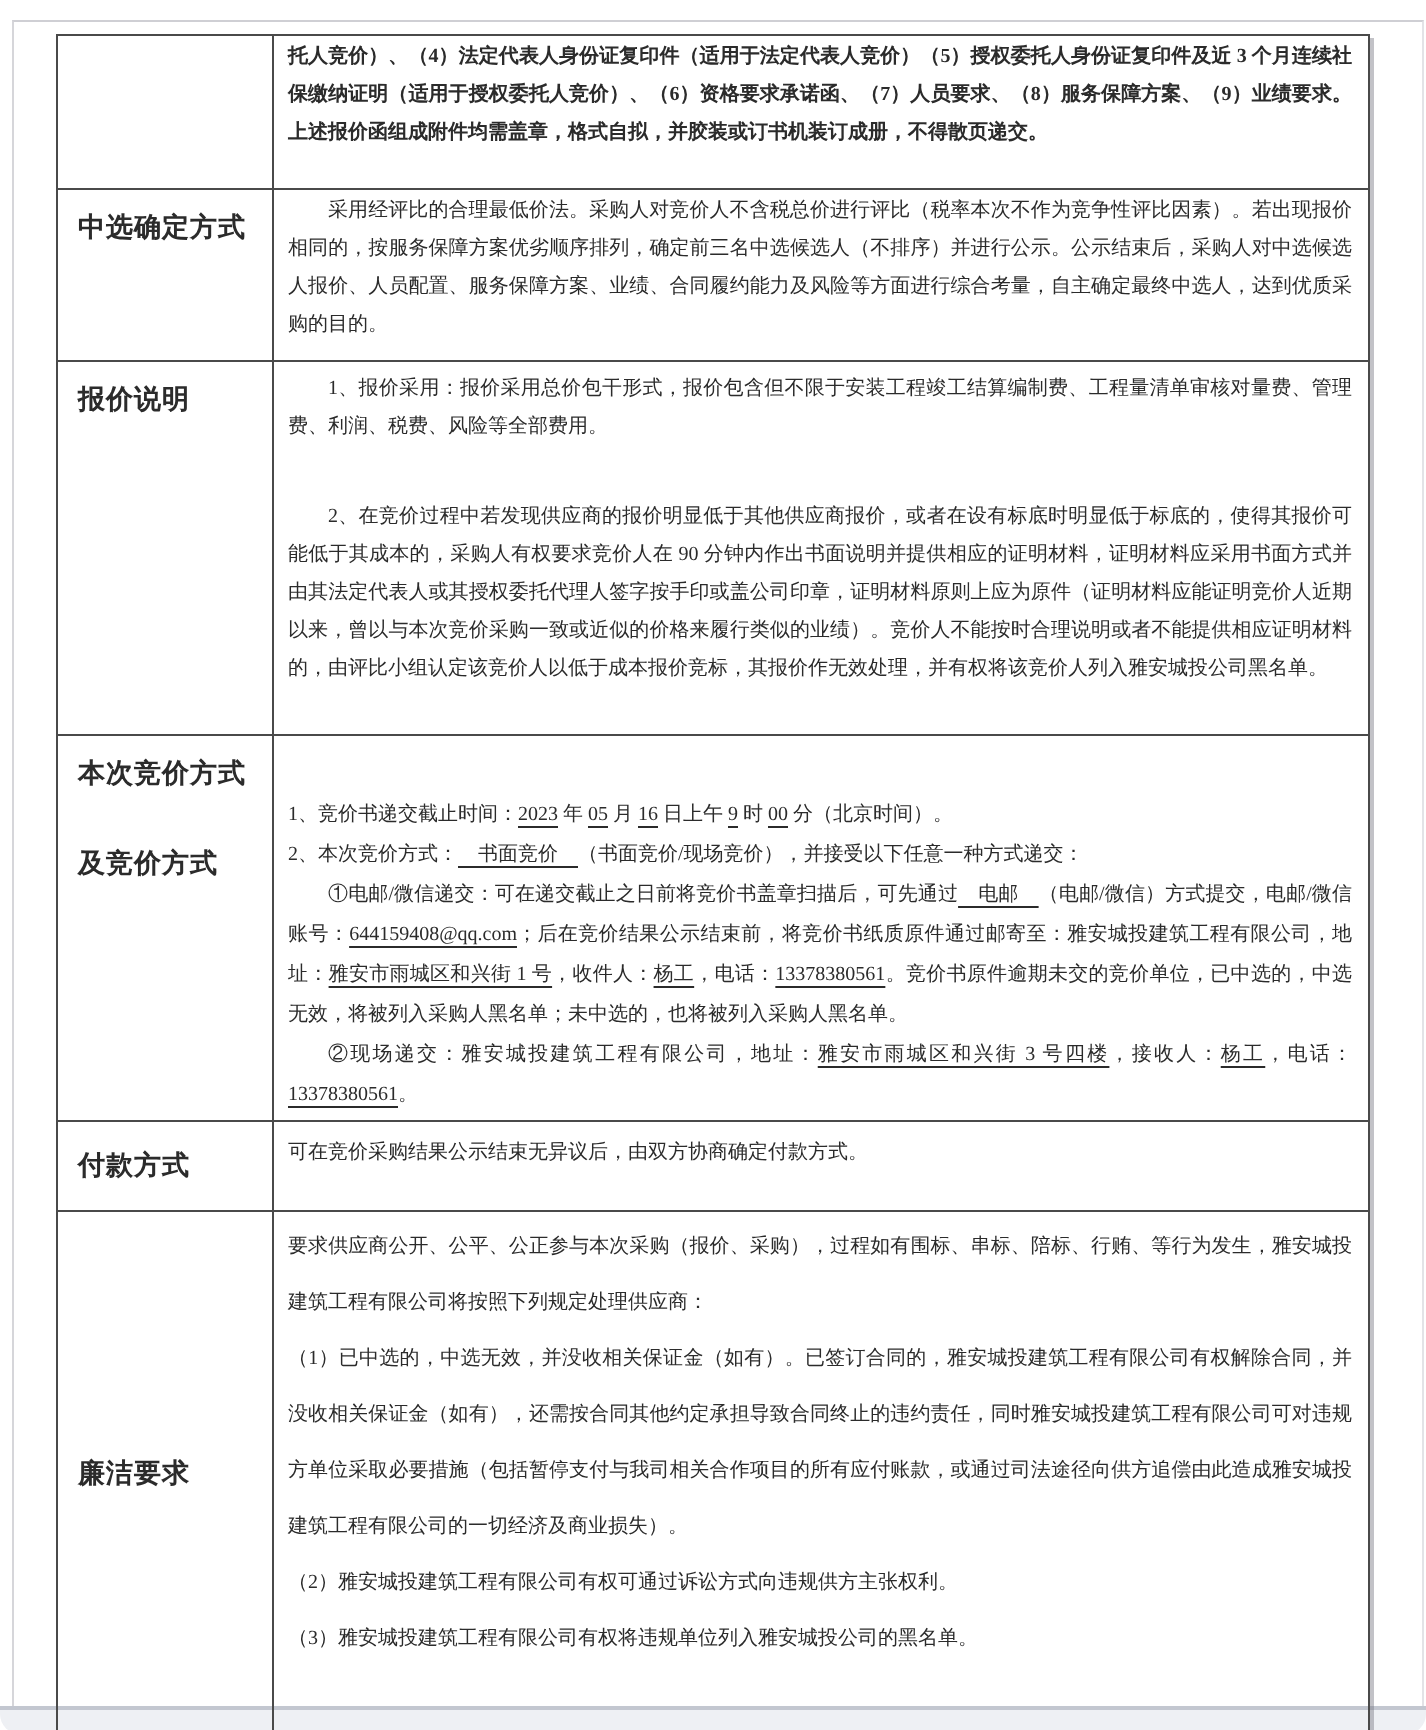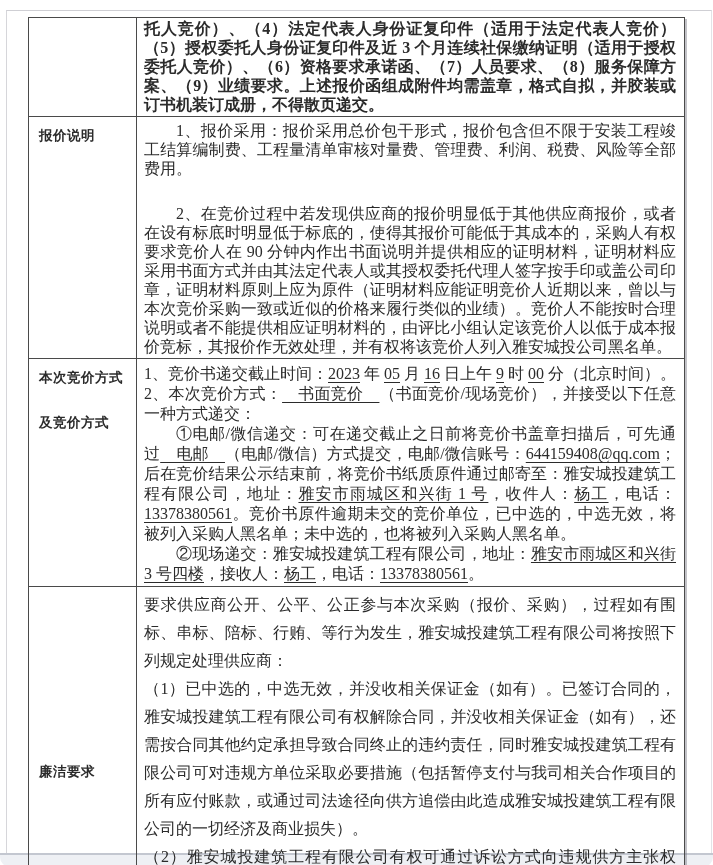--- a/index.html
+++ b/index.html
@@ -25,21 +25,21 @@
   }
   .doc-table td{
     border:1px solid #4a4a4a;
     vertical-align:top;overflow:hidden;
     padding:0;
   }
   td.hdr{width:107px;font-weight:bold;font-size:13.5px;letter-spacing:.5px;}
   td.hdr .lbl{padding:10px 4px 0 10px;line-height:18px;}
   td.hdr.vmid{vertical-align:middle;}
   td.hdr.vmid .lbl{padding-top:0;}
-  td.cell{width:547px;font-size:16px;line-height:19px;text-align:justify;}
+  td.cell{width:547px;font-size:10px;line-height:19px;text-align:justify;}
   .cellpad{padding:1px 8px 2px 7px;}
   .cell p{margin:0;}
   .indent{text-indent:2em;}
   .bold-cell{font-weight:bold;}
   .gap-lg{margin-top:26px !important;}
   .submission p{line-height:20px;}
   .integrity p{line-height:28px;}
   .u{text-decoration:underline;text-underline-offset:3px;}
   .lbl2{margin-top:17px;}
 </style>
@@ -54,48 +54,68 @@
 
     <tr>
       <td class="hdr" style="height:76px;"></td>
       <td class="cell bold-cell">
         <div class="cellpad">
           <p>托人竞价）、（4）法定代表人身份证复印件（适用于法定代表人竞价）（5）授权委托人身份证复印件及近 3 个月连续社保缴纳证明（适用于授权委托人竞价）、（6）资格要求承诺函、（7）人员要求、（8）服务保障方案、（9）业绩要求。上述报价函组成附件均需盖章，格式自拟，并胶装或订书机装订成册，不得散页递交。</p>
         </div>
       </td>
     </tr>
 
+    <tr>
+      <td class="hdr" style="height:85px;">
+        <div class="lbl">中选确定方式</div>
+      </td>
+      <td class="cell">
+        <div class="cellpad">
+          <p class="indent">采用经评比的合理最低价法。采购人对竞价人不含税总价进行评比（税率本次不作为竞争性评比因素）。若出现报价相同的，按服务保障方案优劣顺序排列，确定前三名中选候选人（不排序）并进行公示。公示结束后，采购人对中选候选人报价、人员配置、服务保障方案、业绩、合同履约能力及风险等方面进行综合考量，自主确定最终中选人，达到优质采购的目的。</p>
+        </div>
+      </td>
+    </tr>
 
     <tr>
       <td class="hdr" style="height:186px;">
         <div class="lbl">报价说明</div>
       </td>
       <td class="cell">
         <div class="cellpad" style="padding-top:4px;">
           <p class="indent">1、报价采用：报价采用总价包干形式，报价包含但不限于安装工程竣工结算编制费、工程量清单审核对量费、管理费、利润、税费、风险等全部费用。</p>
           <p class="indent gap-lg">2、在竞价过程中若发现供应商的报价明显低于其他供应商报价，或者在设有标底时明显低于标底的，使得其报价可能低于其成本的，采购人有权要求竞价人在 90 分钟内作出书面说明并提供相应的证明材料，证明材料应采用书面方式并由其法定代表人或其授权委托代理人签字按手印或盖公司印章，证明材料原则上应为原件（证明材料应能证明竞价人近期以来，曾以与本次竞价采购一致或近似的价格来履行类似的业绩）。竞价人不能按时合理说明或者不能提供相应证明材料的，由评比小组认定该竞价人以低于成本报价竞标，其报价作无效处理，并有权将该竞价人列入雅安城投公司黑名单。</p>
         </div>
       </td>
     </tr>
 
     <tr>
       <td class="hdr" style="height:174px;">
         <div class="lbl">本次竞价方式</div>
         <div class="lbl lbl2">及竞价方式</div>
       </td>
       <td class="cell submission">
-        <div class="cellpad" style="padding-top:5px;">
+        <div class="cellpad" style="padding-top:5px;margin-top:25px;">
           <p><span>1、竞价书递交截止时间：</span><span class="u">2023</span><span> 年 </span><span class="u">05</span><span> 月 </span><span class="u">16</span><span> 日上午 </span><span class="u">9</span><span> 时 </span><span class="u">00</span><span> 分（北京时间）。</span></p>
           <p><span>2、本次竞价方式：</span><span class="u">　书面竞价　</span><span>（书面竞价/现场竞价），并接受以下任意一种方式递交：</span></p>
           <p class="indent"><span>①电邮/微信递交：可在递交截止之日前将竞价书盖章扫描后，可先通过</span><span class="u">　电邮　</span><span>（电邮/微信）方式提交，电邮/微信账号：</span><span class="u">644159408@qq.com</span><span>；后在竞价结果公示结束前，将竞价书纸质原件通过邮寄至：雅安城投建筑工程有限公司，地址：</span><span class="u">雅安市雨城区和兴街 1 号</span><span>，收件人：</span><span class="u">杨工</span><span>，电话：</span><span class="u">13378380561</span><span>。竞价书原件逾期未交的竞价单位，已中选的，中选无效，将被列入采购人黑名单；未中选的，也将被列入采购人黑名单。</span></p>
           <p class="indent"><span>②现场递交：雅安城投建筑工程有限公司，地址：</span><span class="u">雅安市雨城区和兴街 3 号四楼</span><span>，接收人：</span><span class="u">杨工</span><span>，电话：</span><span class="u">13378380561</span><span>。</span></p>
         </div>
       </td>
     </tr>
 
+    <tr>
+      <td class="hdr vmid" style="height:44px;">
+        <div class="lbl" style="padding-top:0;">付款方式</div>
+      </td>
+      <td class="cell">
+        <div class="cellpad" style="padding-top:6px;">
+          <p>可在竞价采购结果公示结束无异议后，由双方协商确定付款方式。</p>
+        </div>
+      </td>
+    </tr>
 
     <tr>
       <td class="hdr vmid" style="height:261px;">
         <div class="lbl" style="padding-top:0;">廉洁要求</div>
       </td>
       <td class="cell integrity">
         <div class="cellpad" style="padding-top:4px;">
           <p>要求供应商公开、公平、公正参与本次采购（报价、采购），过程如有围标、串标、陪标、行贿、等行为发生，雅安城投建筑工程有限公司将按照下列规定处理供应商：</p>
           <p>（1）已中选的，中选无效，并没收相关保证金（如有）。已签订合同的，雅安城投建筑工程有限公司有权解除合同，并没收相关保证金（如有），还需按合同其他约定承担导致合同终止的违约责任，同时雅安城投建筑工程有限公司可对违规方单位采取必要措施（包括暂停支付与我司相关合作项目的所有应付账款，或通过司法途径向供方追偿由此造成雅安城投建筑工程有限公司的一切经济及商业损失）。</p>
           <p>（2）雅安城投建筑工程有限公司有权可通过诉讼方式向违规供方主张权利。</p>

